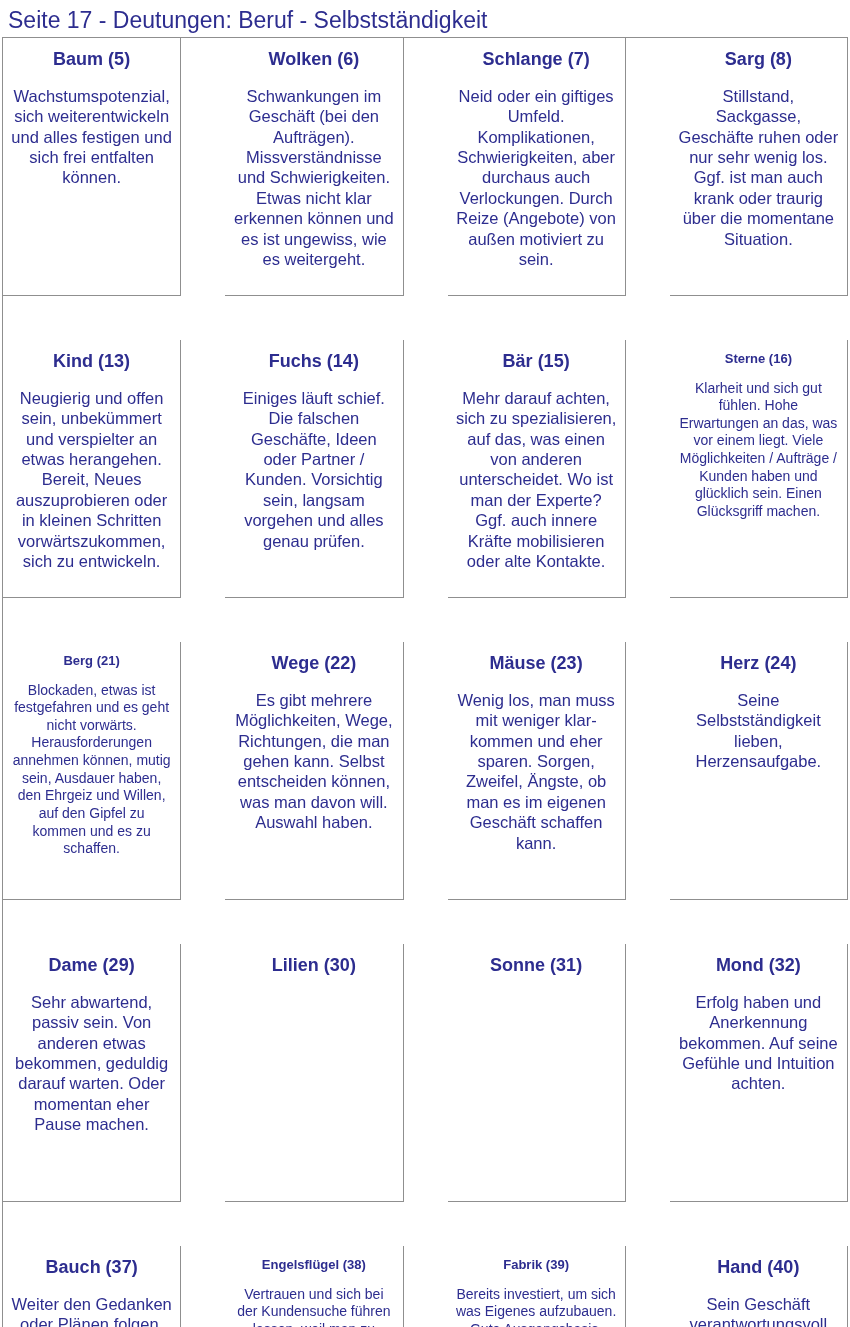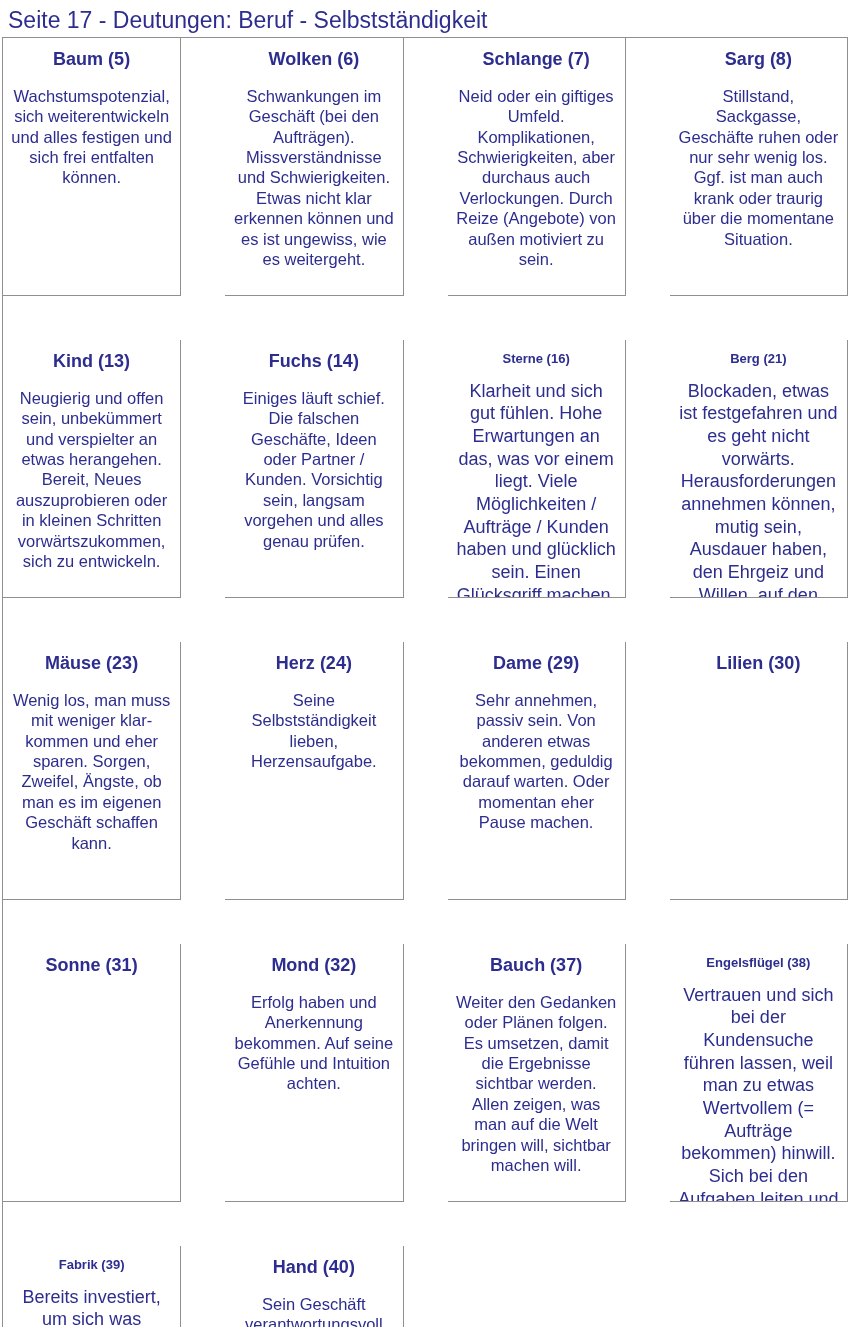--- a/index.html
+++ b/index.html
@@ -49,21 +49,21 @@
   }
   .card-body{
     font-size:16.5px;
     line-height:1.24;
   }
   .card-cell.small .card-title{
     font-size:13px;
     margin-bottom:13px;
   }
   .card-cell.small .card-body{
-    font-size:18px;
+    font-size:14px;
     line-height:1.26;
   }
 </style>
 </head>
 <body>
 
 <div class="page-title">Seite 17 - Deutungen: Beruf - Selbstständigkeit</div>
 
 <div class="cards-grid">
     <div class="card-cell">
@@ -83,39 +83,47 @@
     <div class="card-body">Stillstand, Sackgasse, Geschäfte ruhen oder nur sehr wenig los. Ggf. ist man auch krank oder traurig über die momentane Situation.</div>
   </div>
     <div class="card-cell">
     <div class="card-title">Kind (13)</div>
     <div class="card-body">Neugierig und offen sein, unbekümmert und verspielter an etwas herangehen. Bereit, Neues auszuprobieren oder in kleinen Schritten vorwärtszukommen, sich zu entwickeln.</div>
   </div>
     <div class="card-cell">
     <div class="card-title">Fuchs (14)</div>
     <div class="card-body">Einiges läuft schief. Die falschen Geschäfte, Ideen oder Partner / Kunden. Vorsichtig sein, langsam vorgehen und alles genau prüfen.</div>
   </div>
+    <div class="card-cell">
+    <div class="card-title">Bär (15)</div>
+    <div class="card-body">Mehr darauf achten, sich zu spezialisieren, auf das, was einen von anderen unterscheidet. Wo ist man der Experte? Ggf. auch innere Kräfte mobilisieren oder alte Kontakte.</div>
+  </div>
     <div class="card-cell small">
     <div class="card-title">Sterne (16)</div>
     <div class="card-body">Klarheit und sich gut fühlen. Hohe Erwartungen an das, was vor einem liegt. Viele Möglichkeiten / Aufträge / Kunden haben und glücklich sein. Einen Glücksgriff machen.</div>
   </div>
     <div class="card-cell small">
     <div class="card-title">Berg (21)</div>
     <div class="card-body">Blockaden, etwas ist festgefahren und es geht nicht vorwärts. Herausforderungen annehmen können, mutig sein, Ausdauer haben, den Ehrgeiz und Willen, auf den Gipfel zu kommen und es zu schaffen.</div>
+  </div>
+    <div class="card-cell">
+    <div class="card-title">Wege (22)</div>
+    <div class="card-body">Es gibt mehrere Möglichkeiten, Wege, Richtungen, die man gehen kann. Selbst entscheiden können, was man davon will. Auswahl haben.</div>
   </div>
     <div class="card-cell">
     <div class="card-title">Mäuse (23)</div>
     <div class="card-body">Wenig los, man muss mit weniger klar-kommen und eher sparen. Sorgen, Zweifel, Ängste, ob man es im eigenen Geschäft schaffen kann.</div>
   </div>
     <div class="card-cell">
     <div class="card-title">Herz (24)</div>
     <div class="card-body">Seine Selbstständigkeit lieben, Herzensaufgabe.</div>
   </div>
     <div class="card-cell">
     <div class="card-title">Dame (29)</div>
-    <div class="card-body">Sehr annehmen, passiv sein. Von anderen etwas bekommen, geduldig darauf warten. Oder momentan eher Pause machen.</div>
+    <div class="card-body">Sehr abwartend, passiv sein. Von anderen etwas bekommen, geduldig darauf warten. Oder momentan eher Pause machen.</div>
   </div>
     <div class="card-cell">
     <div class="card-title">Lilien (30)</div>
   </div>
     <div class="card-cell">
     <div class="card-title">Sonne (31)</div>
   </div>
     <div class="card-cell">
     <div class="card-title">Mond (32)</div>
     <div class="card-body">Erfolg haben und Anerkennung bekommen. Auf seine Gefühle und Intuition achten.</div>

